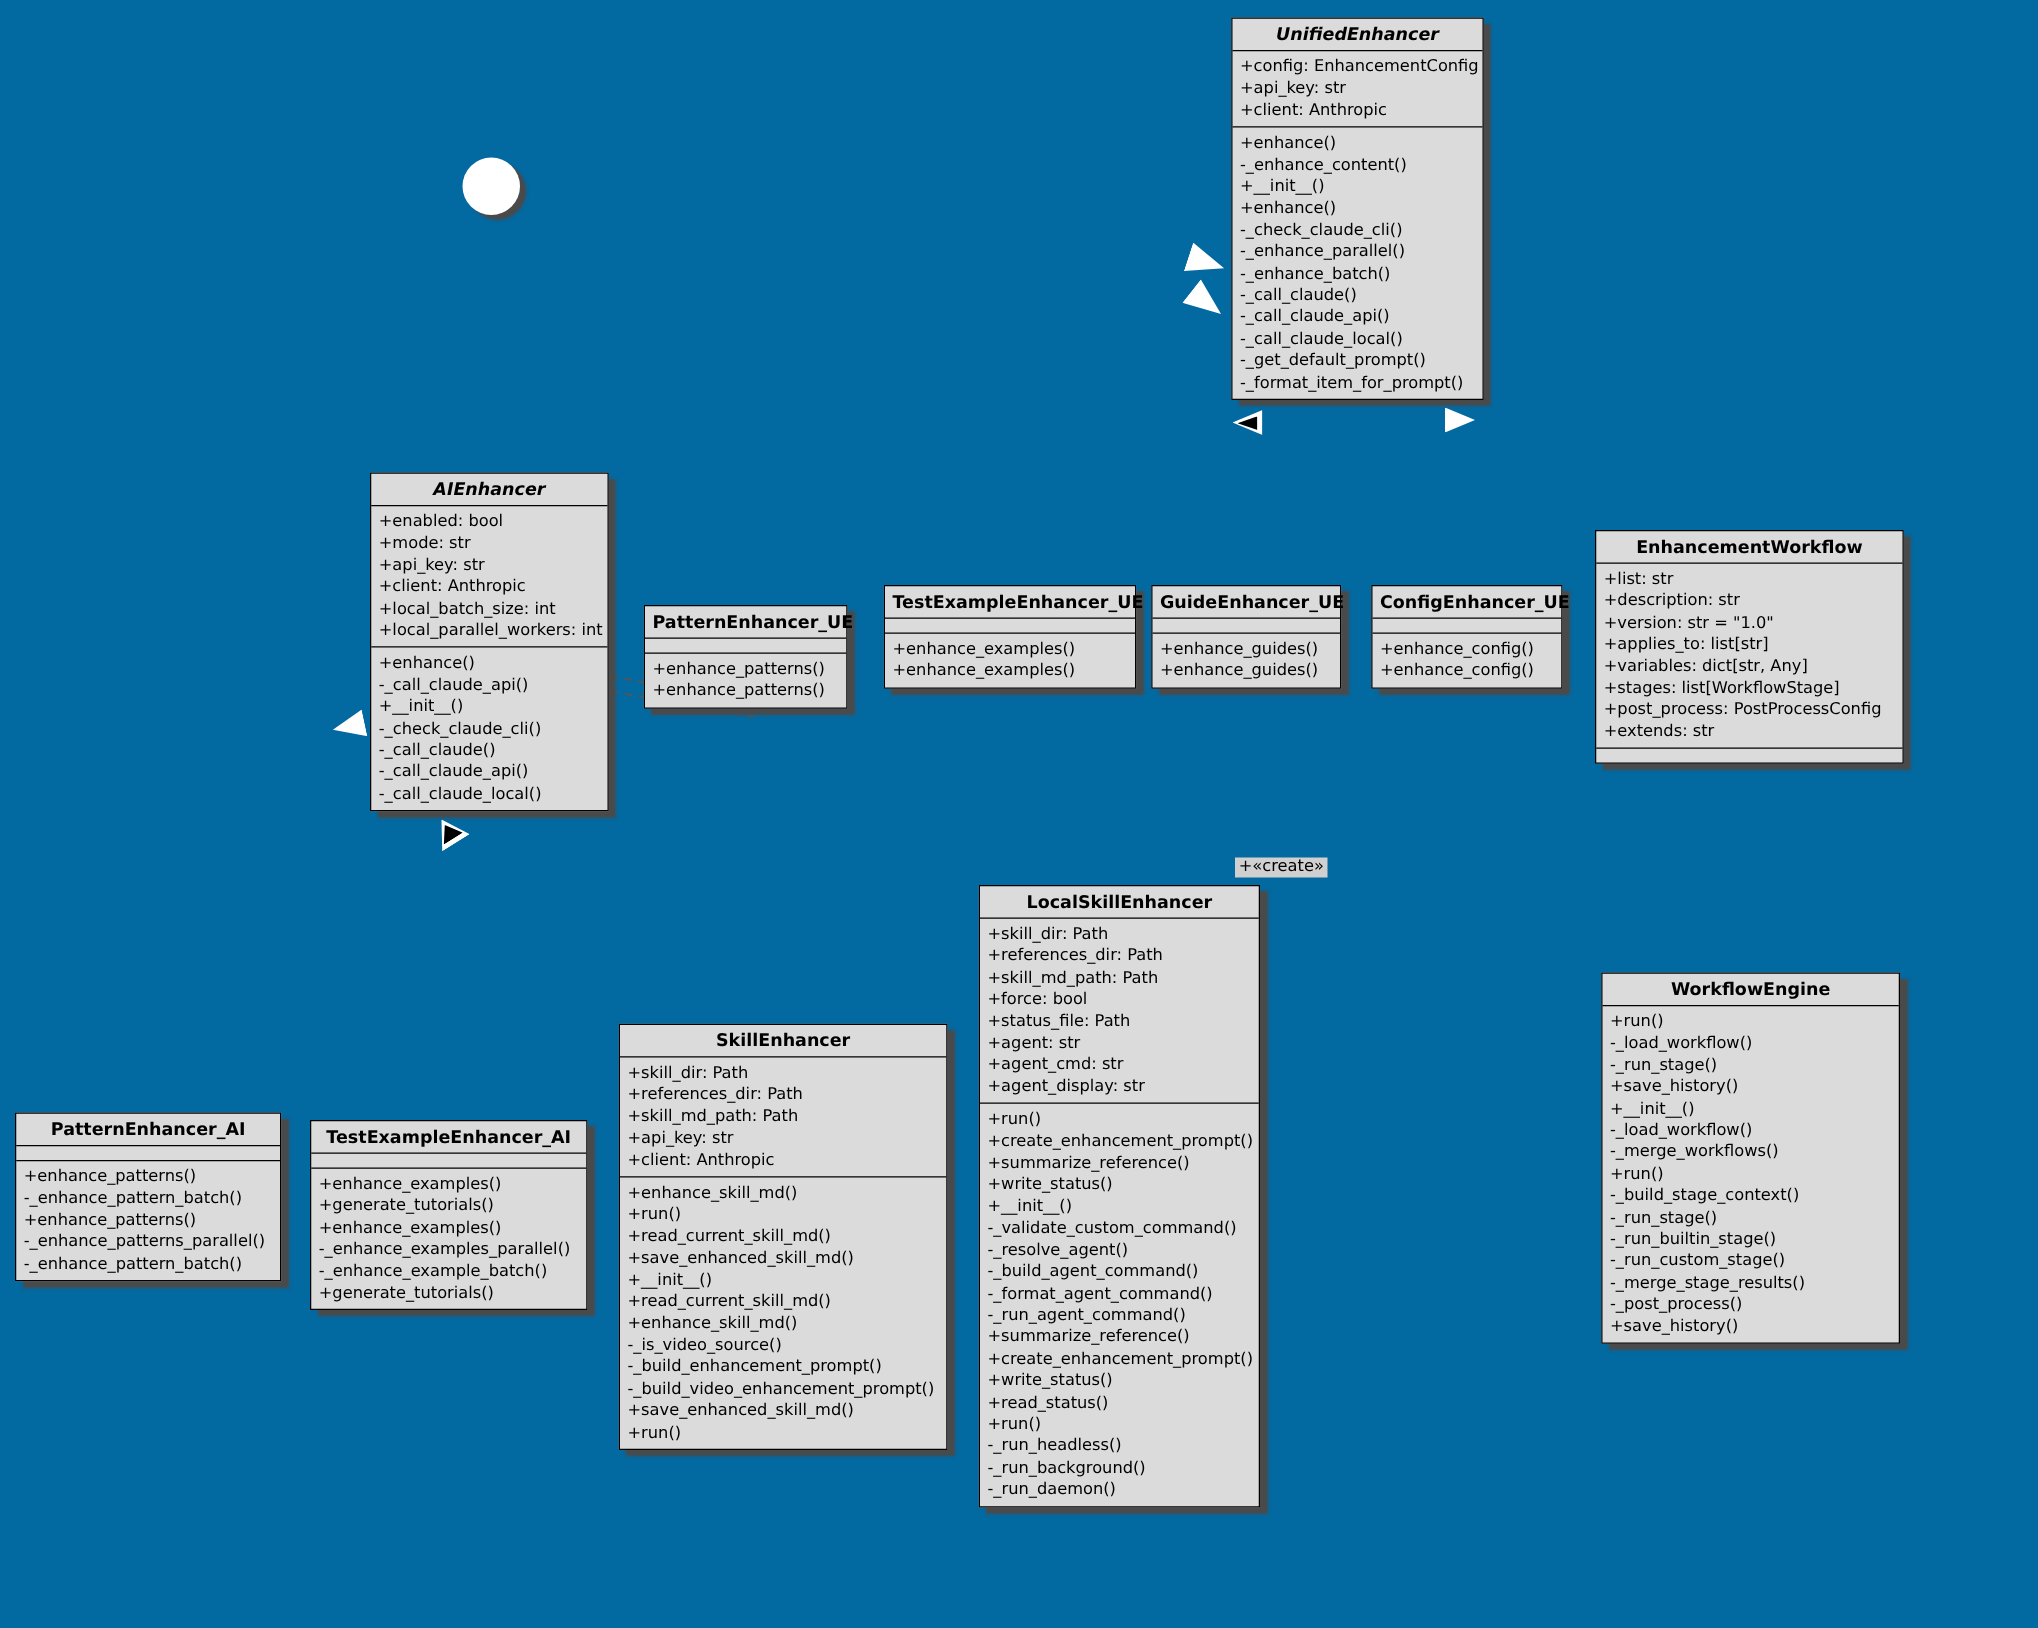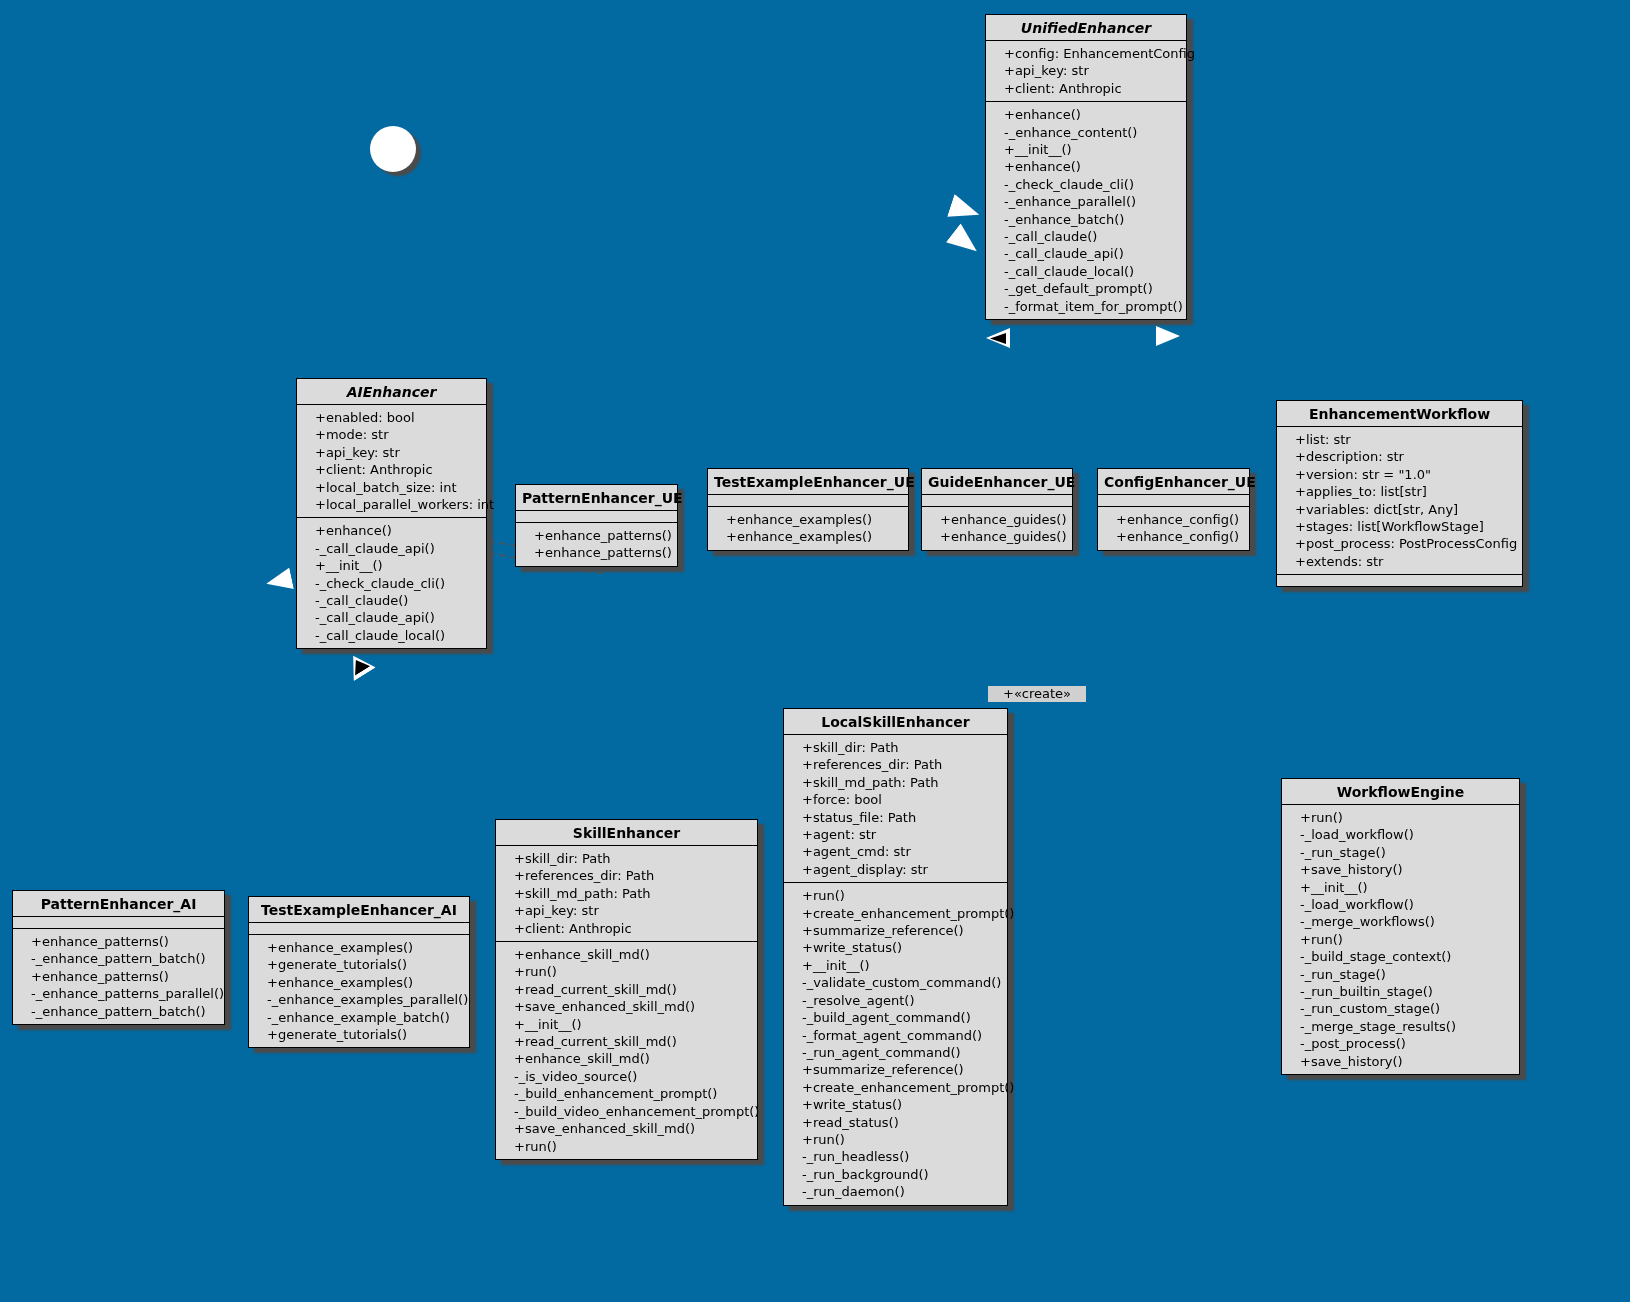--- a/index.html
+++ b/index.html
@@ -7,29 +7,29 @@
   #canvas {
     position:relative; width:1630px; height:1302px; background:#0369a1;
     font-family:"DejaVu Sans", sans-serif; overflow:hidden;
   }
   .uml-class {
     position:absolute; background:#dbdbdb; border:1.5px solid #000;
     box-shadow:6px 5px 2px #4a4a4a; color:#000;
   }
   .uml-title { font-size:14px; font-weight:bold; text-align:center; padding:5px 6px 4px 6px; }
   .uml-title.abstract { font-style:italic; }
-  .uml-section { border-top:1.5px solid #000; padding:4px 18px; min-height:12px; }
+  .uml-section { border-top:1.5px solid #000; padding:4px 6px; min-height:12px; }
   .uml-row { font-size:13px; line-height:17.4px; white-space:nowrap; }
   .lollipop {
     position:absolute; left:370px; top:126px; width:46px; height:46px;
     border-radius:50%; background:#fff; box-shadow:5px 4px 2px #4a4a4a;
   }
   .create-label {
     position:absolute; left:988px; top:686px; background:#d0d0d0; color:#000;
-    font-size:13px; line-height:16px; padding:0 15px;
+    font-size:13px; line-height:16px; padding:0 3px;
   }
   .tri { position:absolute; background:#fff; }
   .tri-right { clip-path:polygon(0 0, 100% 50%, 0 100%); }
   .tri-left  { clip-path:polygon(100% 0, 0 50%, 100% 100%); }
   .tri-up    { clip-path:polygon(50% 0, 0 100%, 100% 100%); }
   .tri .inner { position:absolute; left:4px; top:5px; right:4px; bottom:4px; background:#000; }
   .tri-left .inner { clip-path:polygon(100% 0, 0 50%, 100% 100%); }
   .tri-up .inner   { clip-path:polygon(50% 0, 0 100%, 100% 100%); }
   svg.links { position:absolute; left:0; top:0; }
 </style>
@@ -111,21 +111,21 @@
         </div>
       </div>
       <div class="uml-class" style="left: 1097px; top: 468px; width: 153px;">
         <div class="uml-title">ConfigEnhancer_UE</div>
         <div class="uml-section uml-attrs"></div>
         <div class="uml-section uml-methods">
           <div class="uml-row">+enhance_config()</div>
           <div class="uml-row">+enhance_config()</div>
         </div>
       </div>
-      <div class="uml-class" style="left: 1276px; top: 400px; width: 247px;">
+      <div class="uml-class" style="left: 1276px; top: 424px; width: 247px;">
         <div class="uml-title">EnhancementWorkflow</div>
         <div class="uml-section uml-attrs">
           <div class="uml-row">+list: str</div>
           <div class="uml-row">+description: str</div>
           <div class="uml-row">+version: str = "1.0"</div>
           <div class="uml-row">+applies_to: list[str]</div>
           <div class="uml-row">+variables: dict[str, Any]</div>
           <div class="uml-row">+stages: list[WorkflowStage]</div>
           <div class="uml-row">+post_process: PostProcessConfig</div>
           <div class="uml-row">+extends: str</div>

